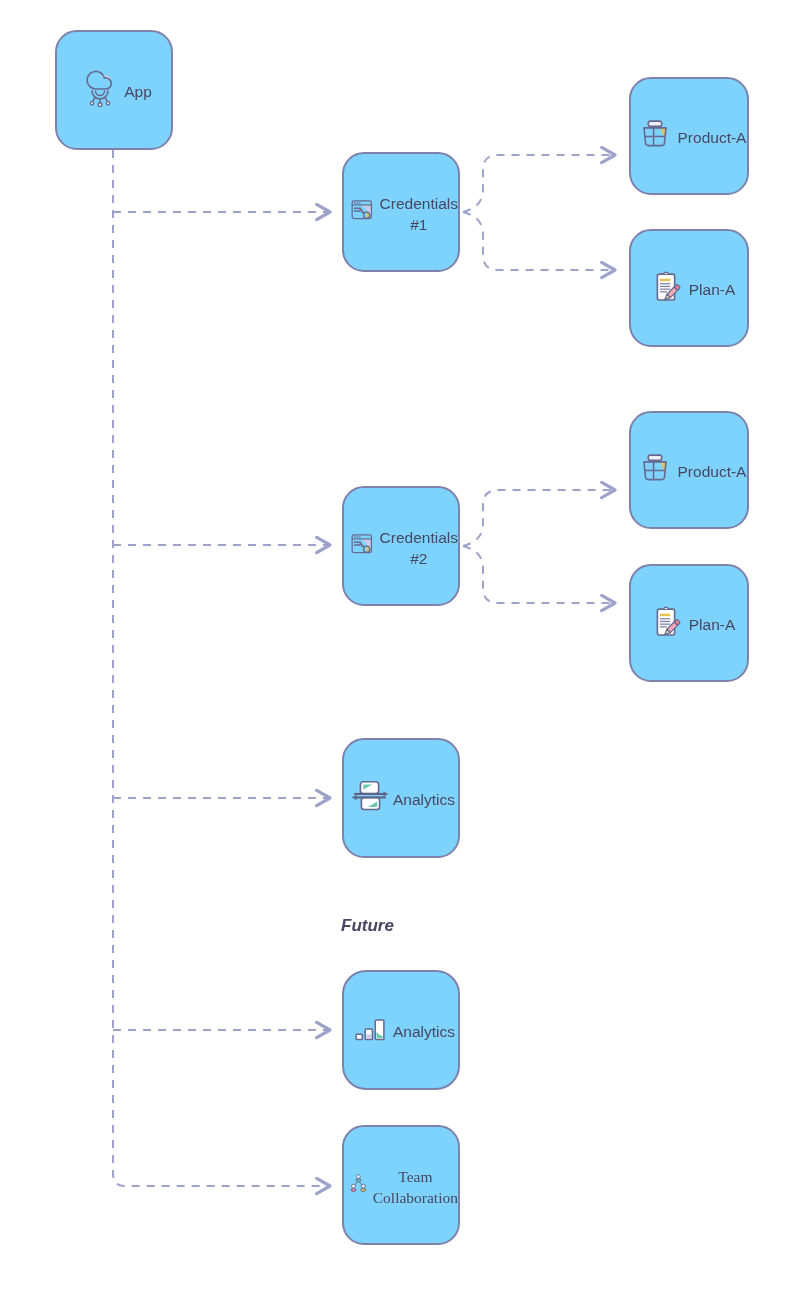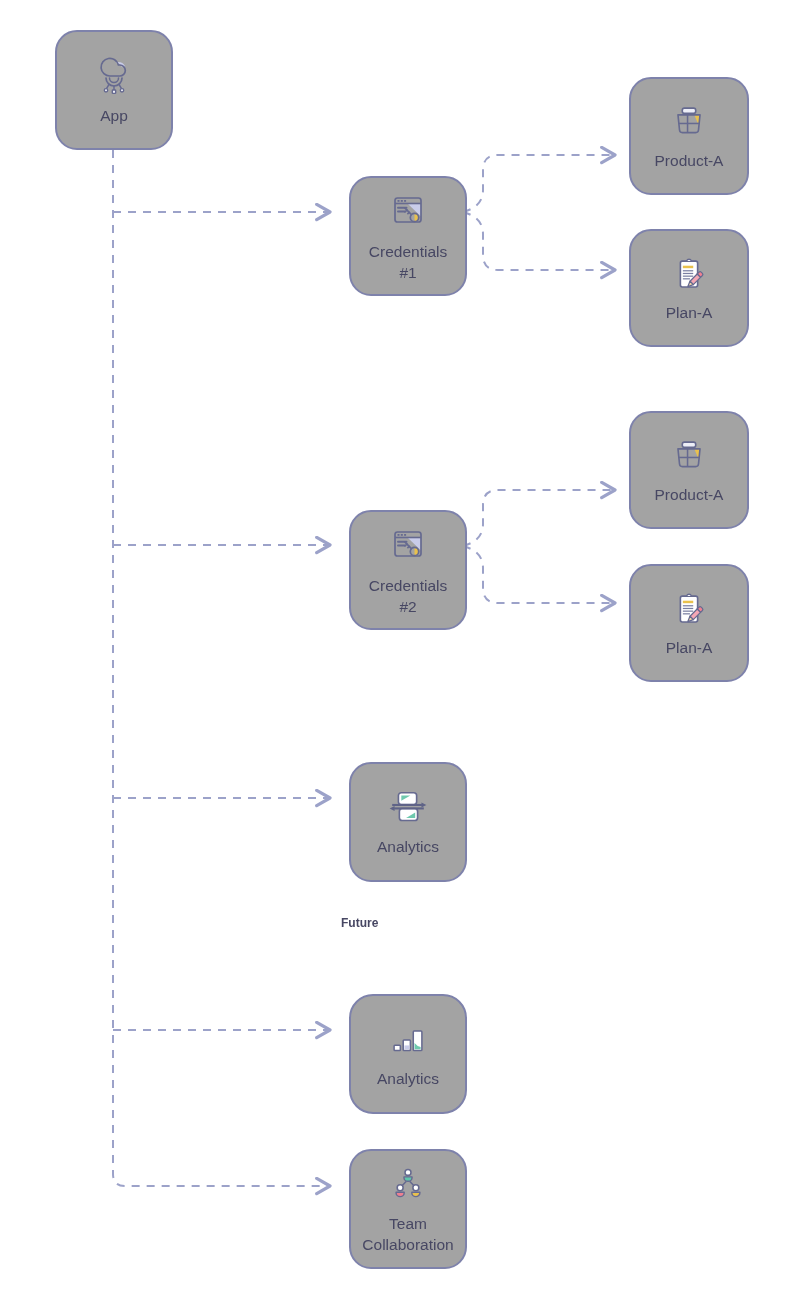--- a/index.html
+++ b/index.html
@@ -3,33 +3,33 @@
 <meta charset="utf-8">
 <style>
   html,body{margin:0;padding:0;}
   body{
     width:801px;height:1294px;position:relative;background:#ffffff;
     font-family:"Liberation Sans", sans-serif;overflow:hidden;
   }
   #edges{position:absolute;left:0;top:0;pointer-events:none;}
   .node{
     position:absolute;box-sizing:border-box;
-    background:#a3a3a3;border:2px solid #7E82AB;border-radius:22px;
-    display:flex;flex-direction:column;align-items:center;justify-content:center;
+    background:#7dd3fc;border:2px solid #7E82AB;border-radius:22px;
+    display:flex;flex-direction:row;align-items:center;justify-content:center;
     color:#474763;
   }
   .node .label{
     font-size:15.5px;line-height:1.32;text-align:center;white-space:pre-line;
     margin-top:5px;
   }
-  .mid{left:349px;width:118px;height:120px;margin-top:24px;}
+  .mid{left:342px;width:118px;height:120px;}
   .rightcol{left:629px;width:120px;height:118px;}
   .future{
     position:absolute;left:341px;top:916px;
-    font-size:12px;font-weight:bold;color:#474763;
+    font-size:17px;font-weight:bold;font-style:italic;color:#474763;
   }
   svg.icon{display:block;}
 </style>
 </head>
 <body>
 
 <svg id="edges" width="801" height="1294" viewBox="0 0 801 1294">
   <defs>
     <marker id="arrow" viewBox="0 0 10 10" refX="8" refY="5" markerWidth="9.5" markerHeight="9.5" orient="auto-start-reverse">
       <path d="M1,1 L8,5 L1,9" fill="none" stroke="#9CA2C9" stroke-width="1.7" stroke-linecap="round" stroke-linejoin="round"></path>
@@ -199,21 +199,21 @@
   <svg class="icon" width="46" height="46" viewBox="0 0 48 48">
     <rect x="9.5" y="28.5" width="6.5" height="5.5" rx="0.8" fill="#ffffff" stroke="#666A90" stroke-width="1.6"></rect>
     <rect x="19" y="23" width="7.5" height="11" rx="0.8" fill="#ffffff" stroke="#666A90" stroke-width="1.6"></rect>
     <rect x="20.3" y="28.6" width="4.9" height="4.2" fill="#C9CCE9" stroke="none"></rect>
     <rect x="29.5" y="13.5" width="9" height="20.5" rx="1" fill="#ffffff" stroke="#666A90" stroke-width="1.6"></rect>
     <path d="M30.8,26 v6.7 h6.4 v-2.4 q-4,-1.2 -6.4,-4.3 Z" fill="#6FC9AE" stroke="none"></path>
   </svg>
   <div class="label">Analytics</div>
 </div>
 
-<div class="node mid" style="top:1125px;">
+<div class="node mid" style="top:1125px;font-family:Liberation Serif, serif;">
   <svg class="icon" width="46" height="46" viewBox="0 0 48 48">
     <g stroke="#666A90" stroke-width="1.6" stroke-linecap="round">
       <line x1="21.8" y1="19.5" x2="18" y2="23.5"></line>
       <line x1="26.2" y1="19.5" x2="30" y2="23.5"></line>
     </g>
     <circle cx="24" cy="9.8" r="3.1" fill="#ffffff" stroke="#666A90" stroke-width="1.6"></circle>
     <path d="M19.8,14.5 h8.4 v0.8 a4.2,3.8 0 0 1 -8.4,0 Z" fill="#5FC6AC" stroke="#666A90" stroke-width="1.5" stroke-linejoin="round"></path>
     <circle cx="15.8" cy="25.8" r="3.1" fill="#ffffff" stroke="#666A90" stroke-width="1.6"></circle>
     <path d="M11.6,30.5 h8.4 v0.8 a4.2,3.8 0 0 1 -8.4,0 Z" fill="#F08090" stroke="#666A90" stroke-width="1.5" stroke-linejoin="round"></path>
     <circle cx="32.2" cy="25.8" r="3.1" fill="#ffffff" stroke="#666A90" stroke-width="1.6"></circle>

